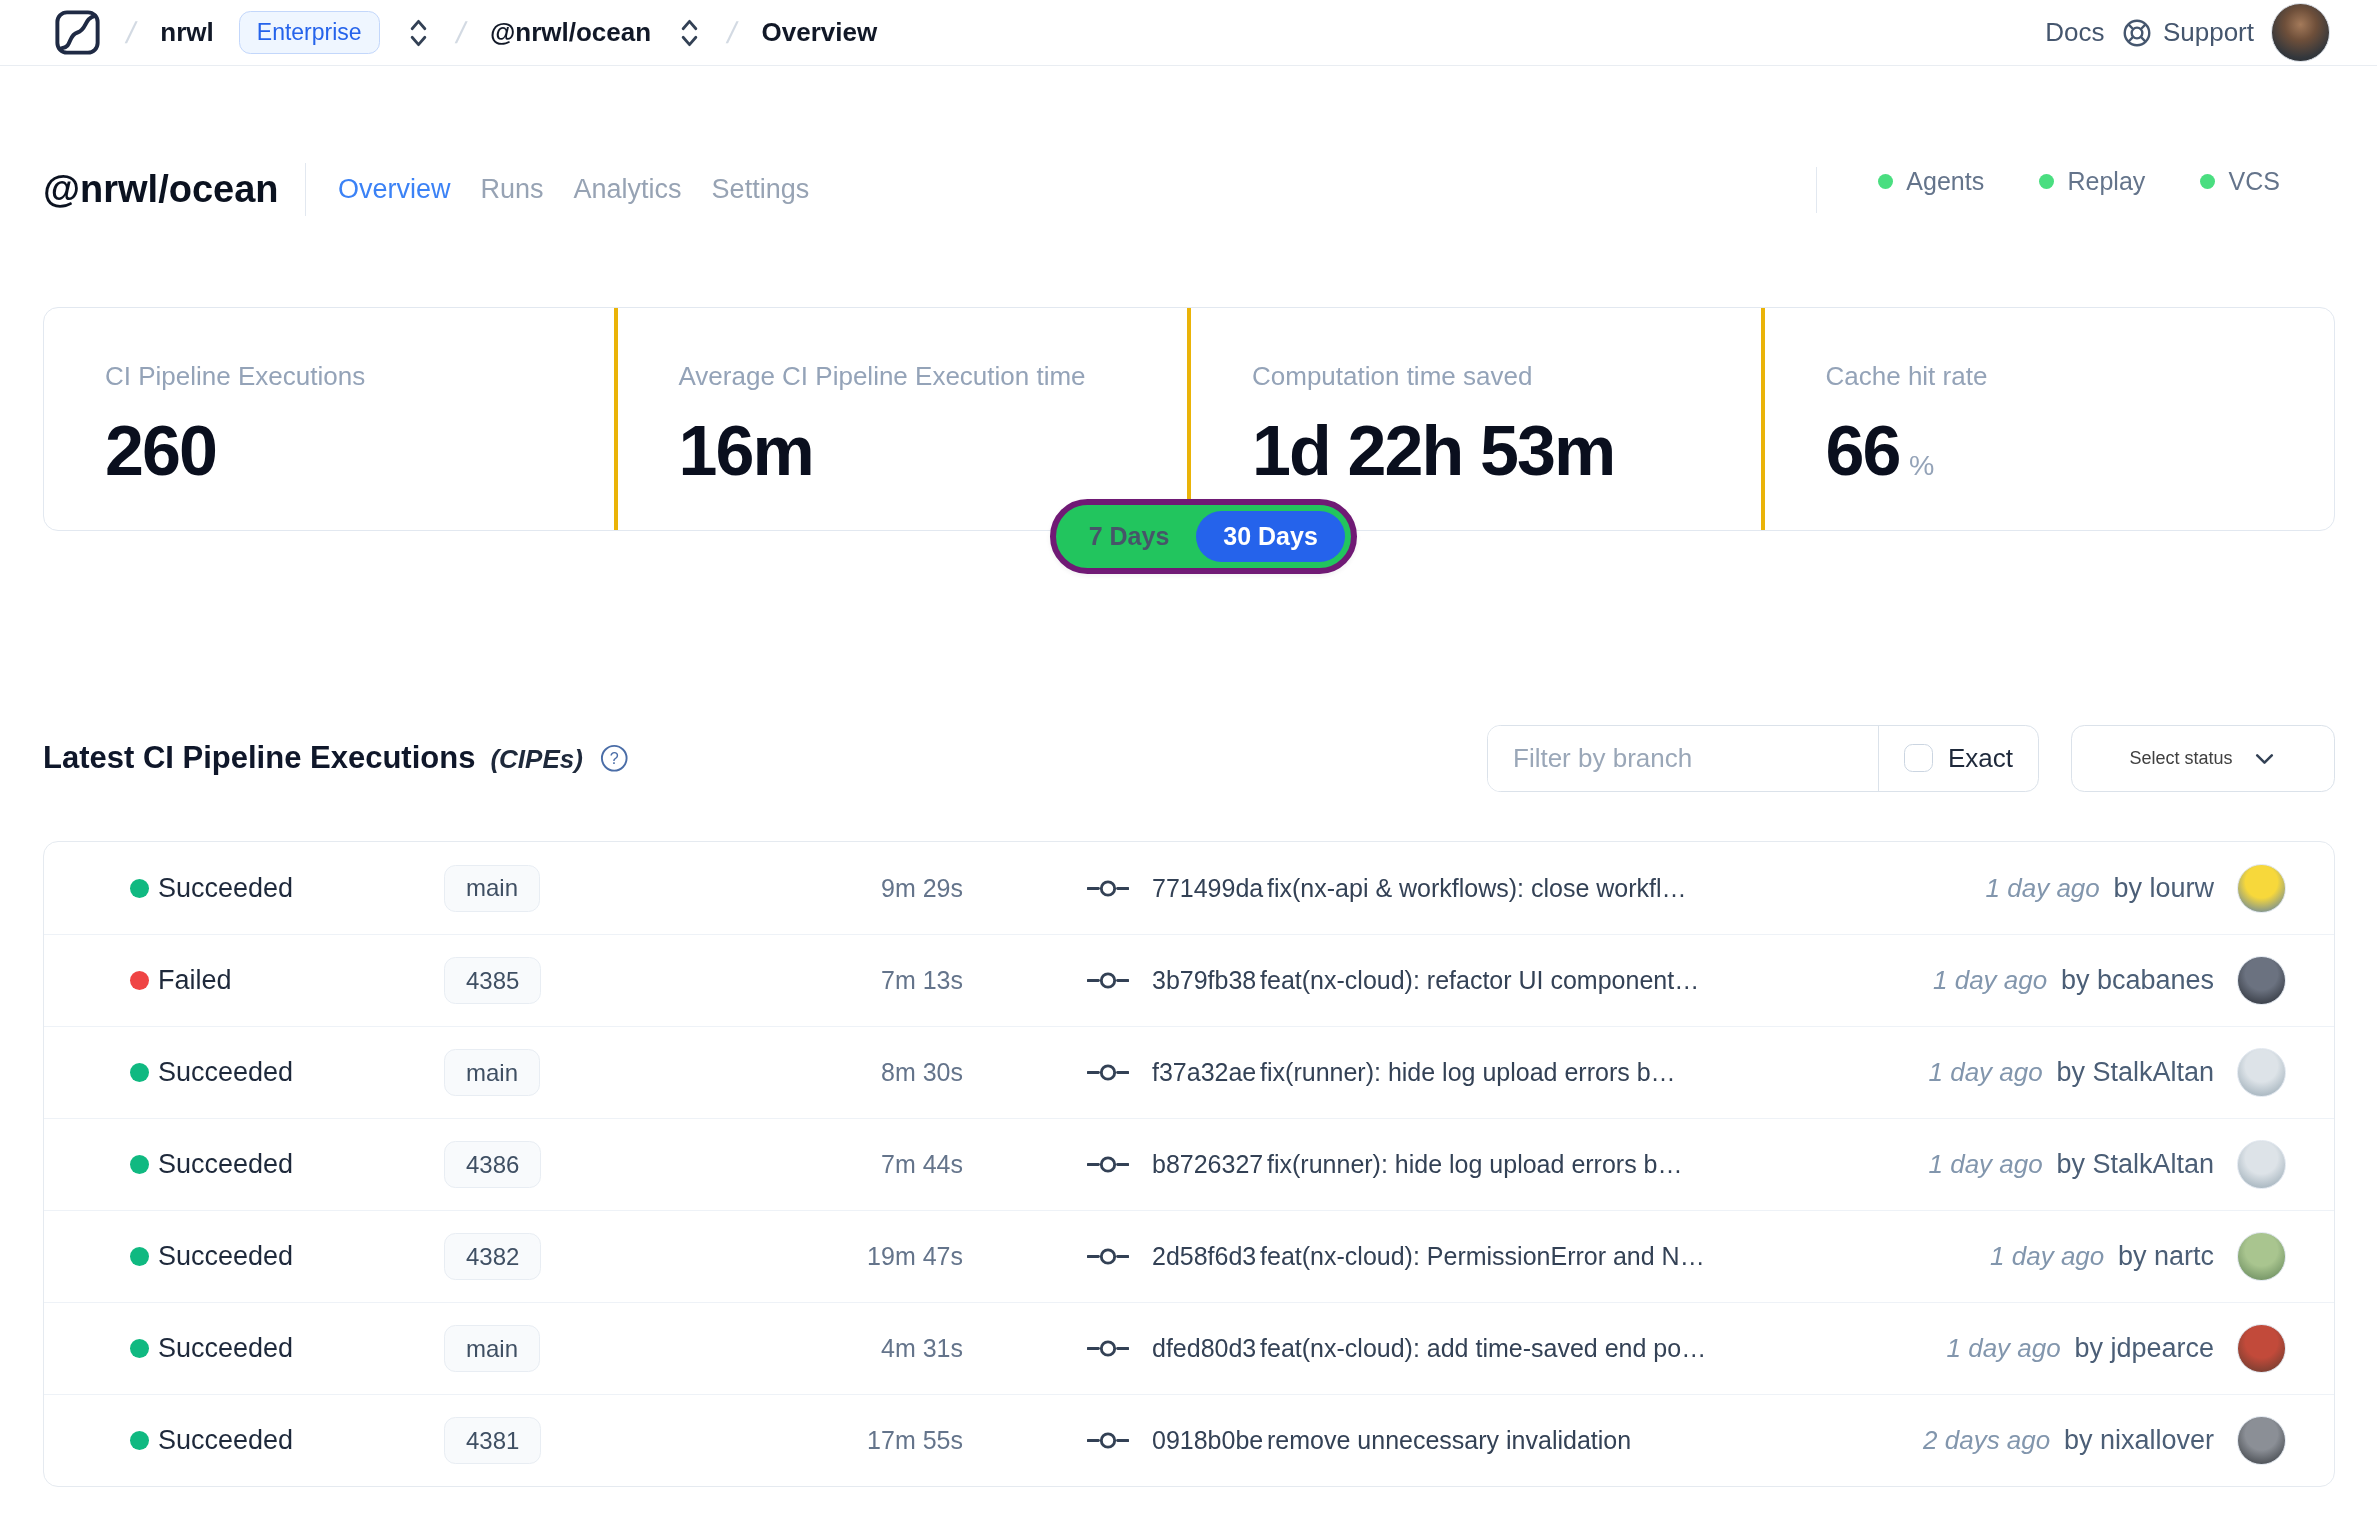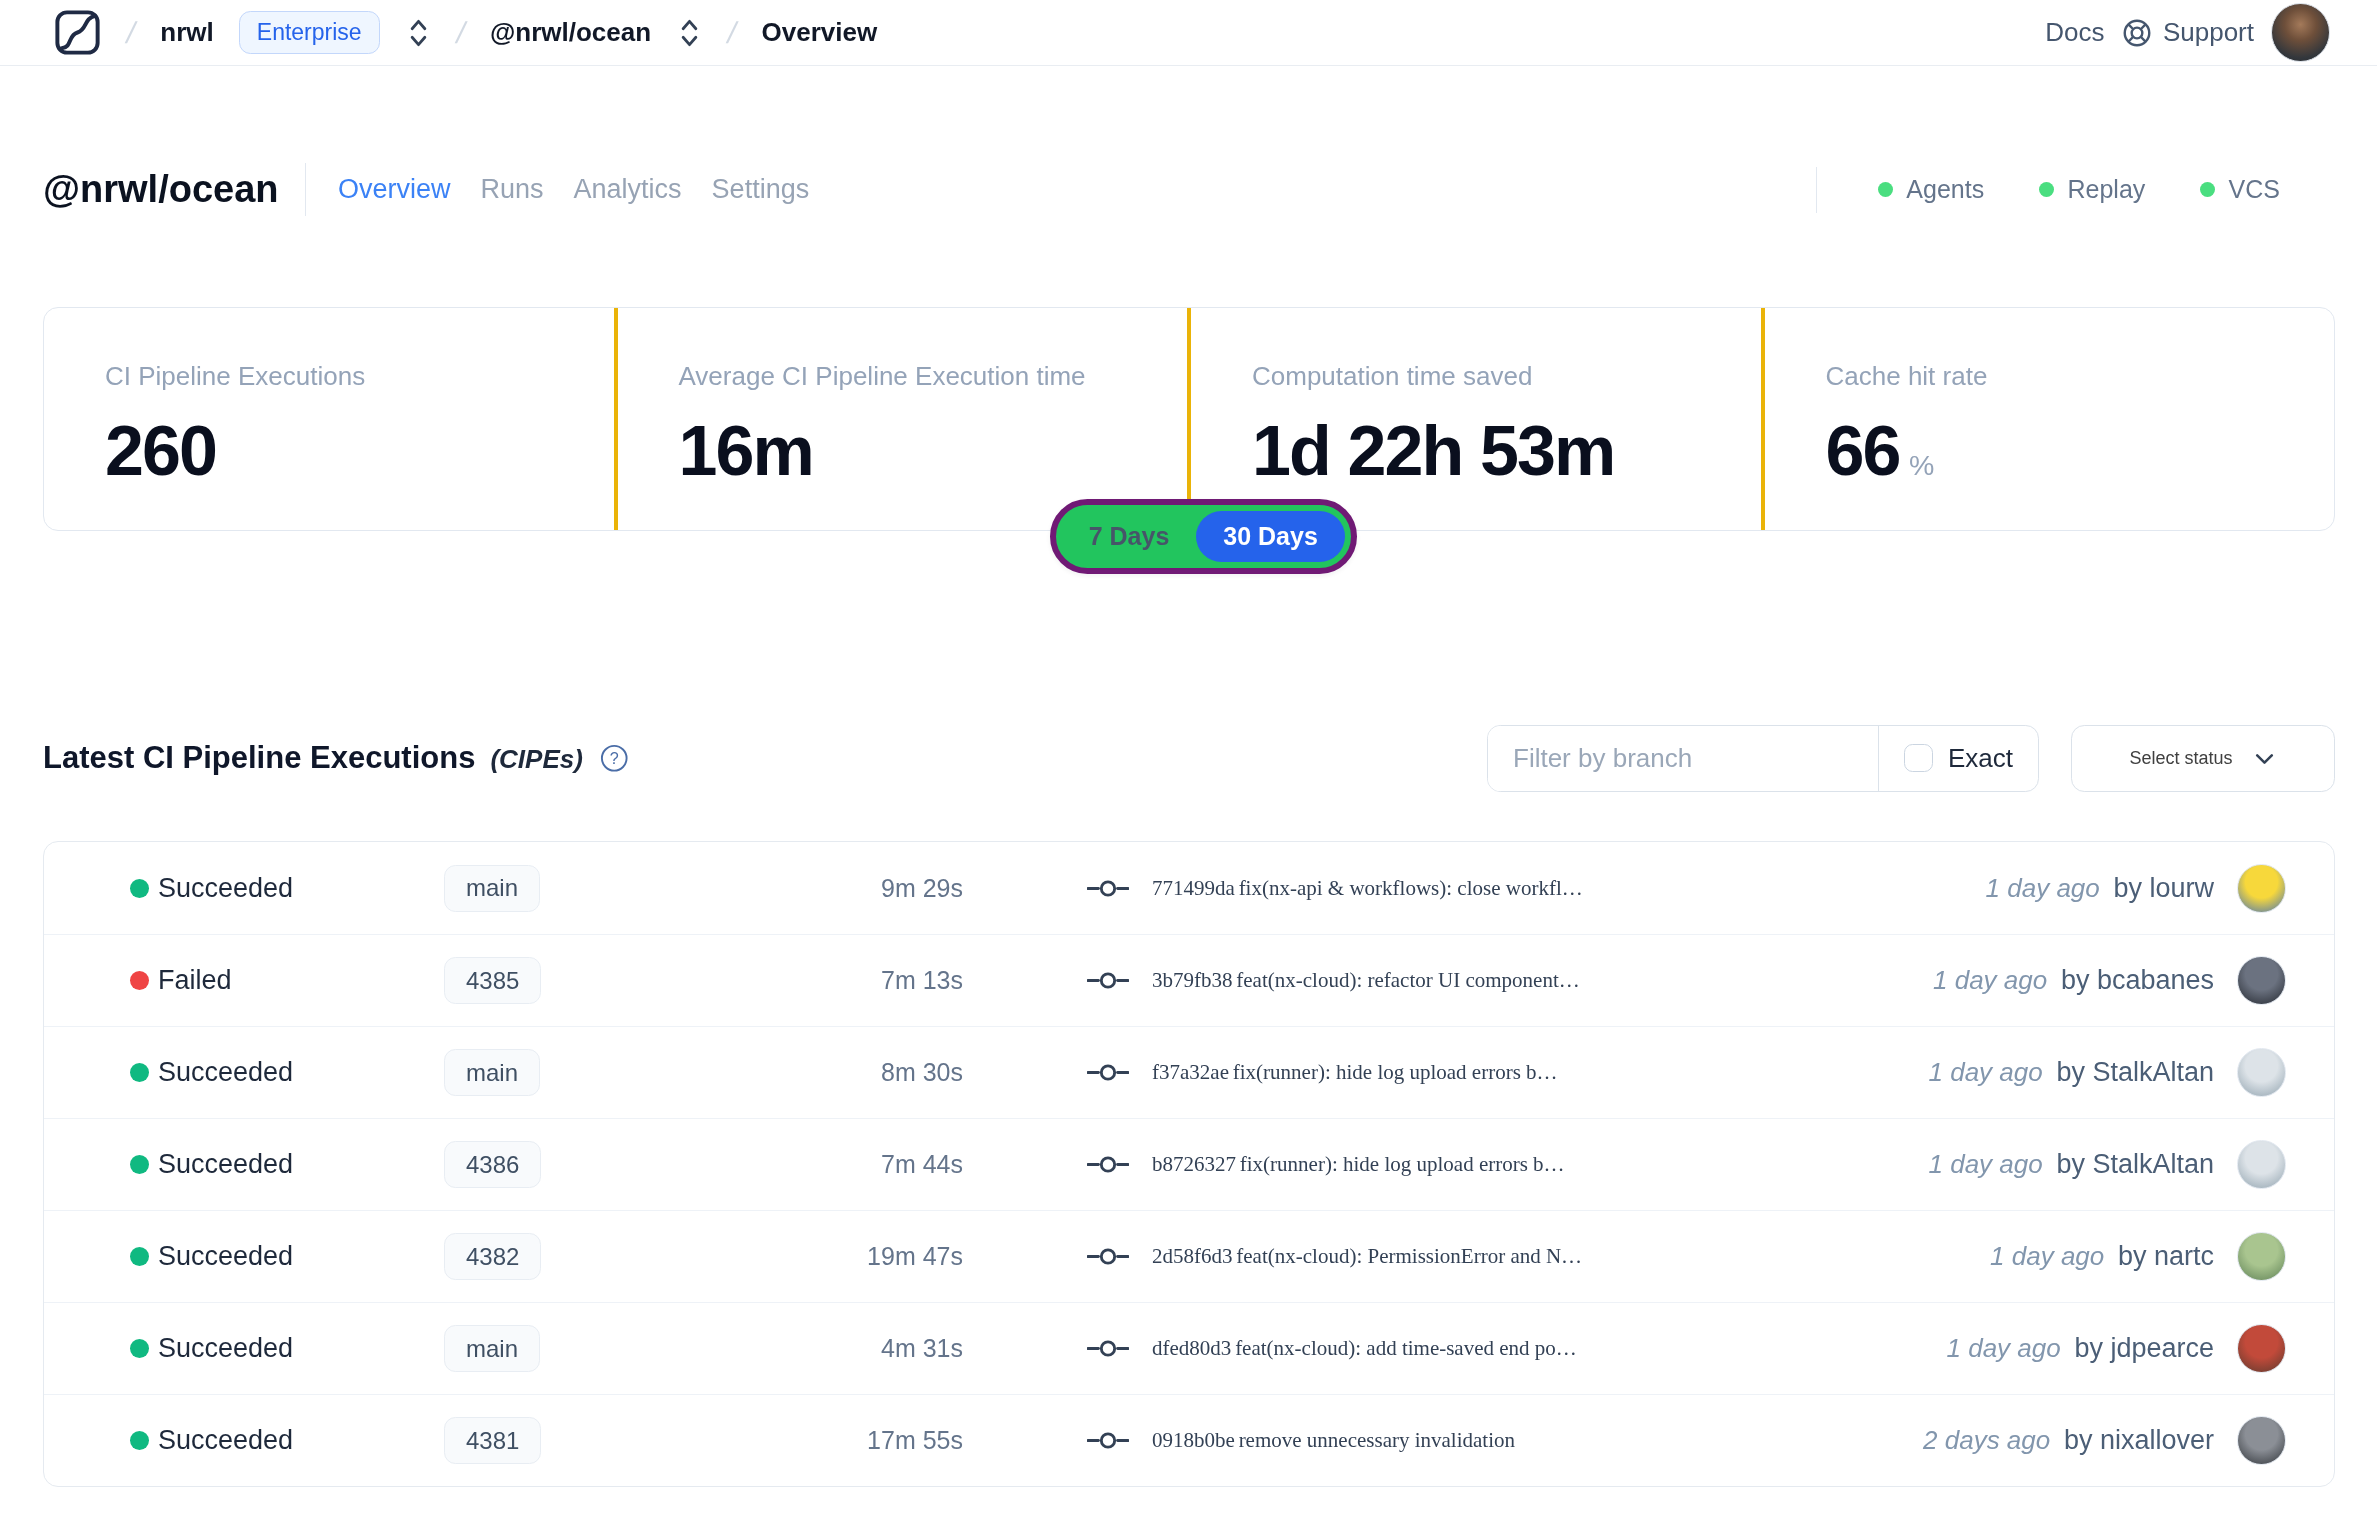--- a/index.html
+++ b/index.html
@@ -24,21 +24,21 @@
     background:radial-gradient(circle at 50% 36%, #a47a5a 0%, #6e4f3a 34%, #33373c 72%, #23262b 100%);
     border:1px solid #d8dee6; }
 
   
   .page-head { display:flex; align-items:center; padding:90px 43px 0 43px; height:157px; }
   .ws-title { font-size:38px; font-weight:700; color:#0b1220; min-width:262px; }
   .vdiv { width:1px; height:53px; background:#e2e8f0; margin:0 32px 0 0; }
   .tabs { display:flex; align-items:center; gap:30px; }
   .tab { font-size:27px; font-weight:500; color:#97a3b4; cursor:pointer; }
   .tab.active { color:#3b82f6; }
-  .head-right { margin-left:auto; display:flex; align-items:center; }
+  .head-right { margin-left:auto; display:flex; align-items:flex-start; }
   .vdiv2 { width:1px; height:46px; background:#e2e8f0; margin-right:61px; }
   .indicators { display:flex; align-items:center; gap:55px; padding-right:55px; }
   .indicator { display:flex; align-items:center; gap:13.3px; }
   .ind-dot { width:15px; height:15px; border-radius:50%; }
   .ind-label { font-size:25px; color:#64748b; }
 
   
   .stats-wrap { padding:0 43px; margin-top:84px; }
   .stats-card { display:flex; border:1px solid #e2e8f0; border-radius:15px; background:#fff; height:224px; }
   .stat { flex:1; padding:53px 0 0 61px; border-right:4px solid #eab308; }
@@ -80,21 +80,21 @@
     padding:0 48px 0 86px; border-top:1px solid #eef2f7; cursor:pointer; }
   .cipe-row:first-child { border-top:none; }
   .cell-status { display:flex; align-items:center; gap:9px; }
   .status-dot { width:19px; height:19px; border-radius:50%; flex:none; }
   .status-text { font-size:27px; font-weight:500; color:#1e293b; }
   .cell-branch { display:flex; }
   .branch-badge { font-size:24px; color:#3f4f63; background:#f8fafc; border:1px solid #e8edf3;
     border-radius:11.4px; padding:8.6px 21px; min-width:89px; text-align:center; }
   .cell-duration { text-align:right; font-size:25px; color:#64748b; }
   .cell-commit { display:flex; align-items:center; gap:23px; overflow:hidden; white-space:nowrap; }
-  .commit-text { font-family:Liberation Serif, serif; font-size:21px; color:#334155; }
+  .commit-text { font-family:Liberation Sans, sans-serif; font-size:25px; color:#334155; }
   .commit-hash { margin-right:3.8px; }
   .cell-meta { text-align:right; white-space:nowrap; padding-right:23px; }
   .time-ago { font-size:26px; font-style:italic; color:#8296ad; }
   .meta-author { font-size:27px; color:#4b5e76; margin-left:9.5px; }
   .row-avatar { width:49px; height:49px; border-radius:50%; border:1px solid #e2e8f0; }
 
   svg { display:block; }
 </style>
 </head>
 <body>

